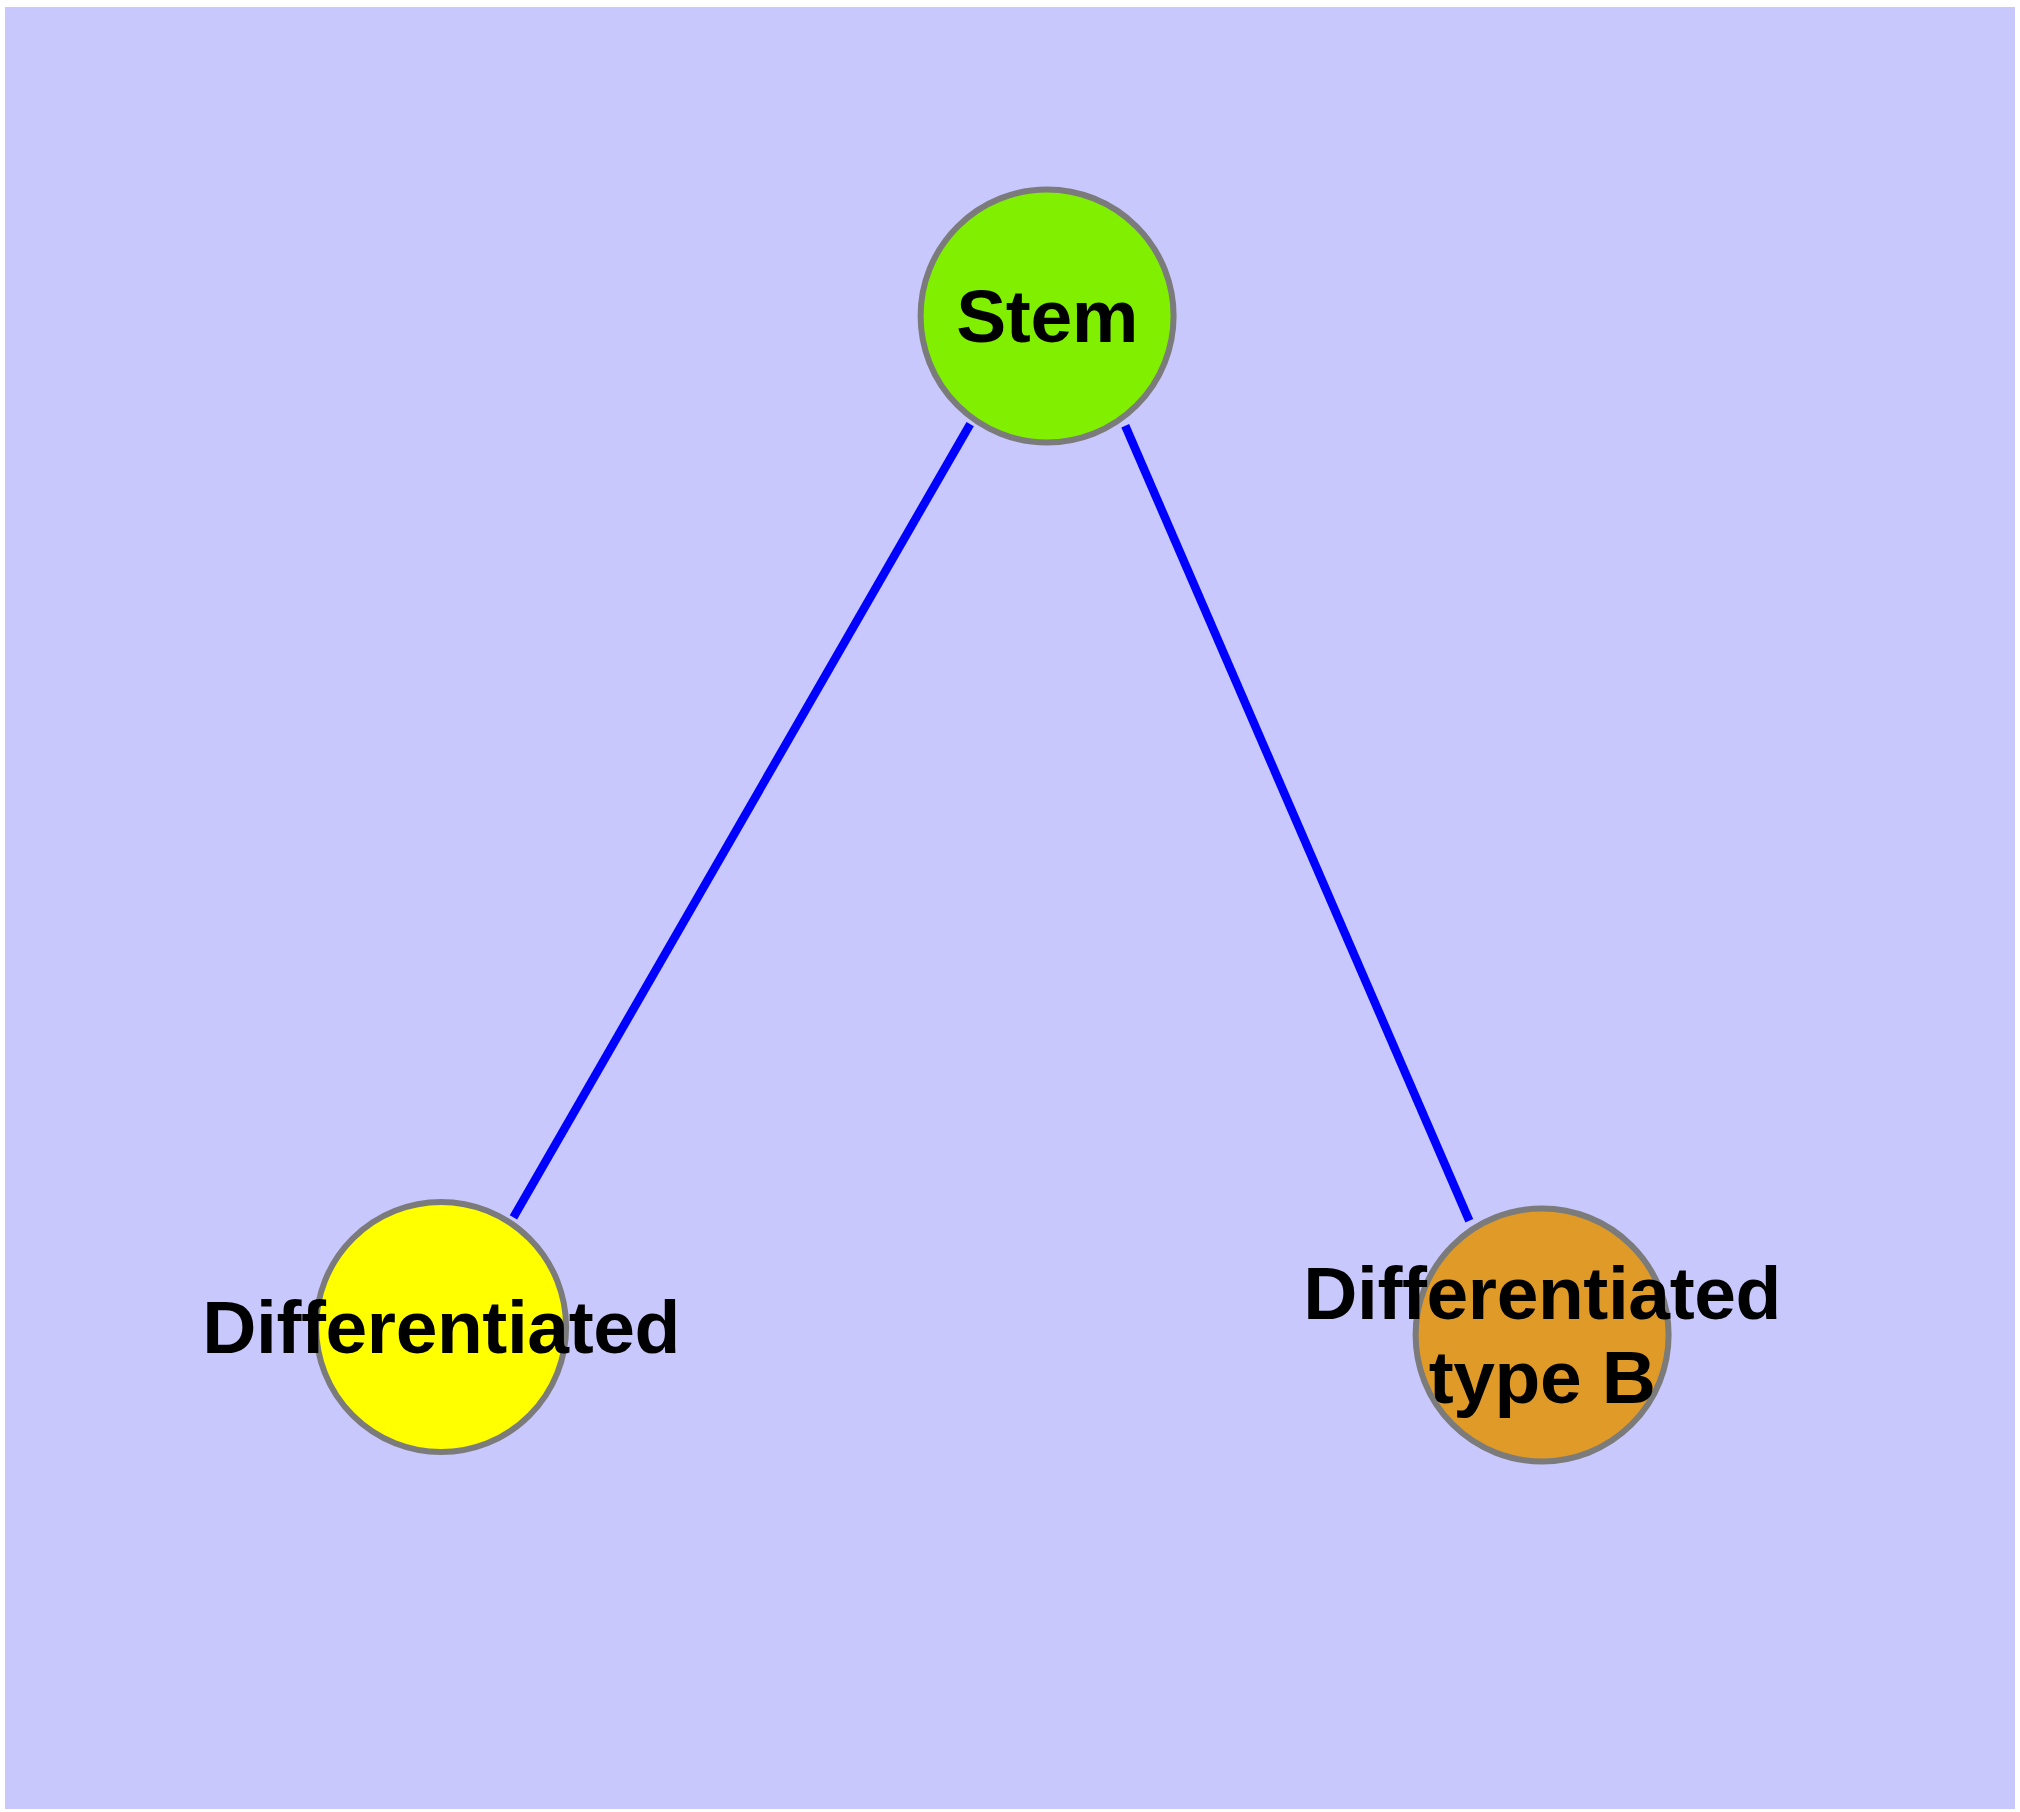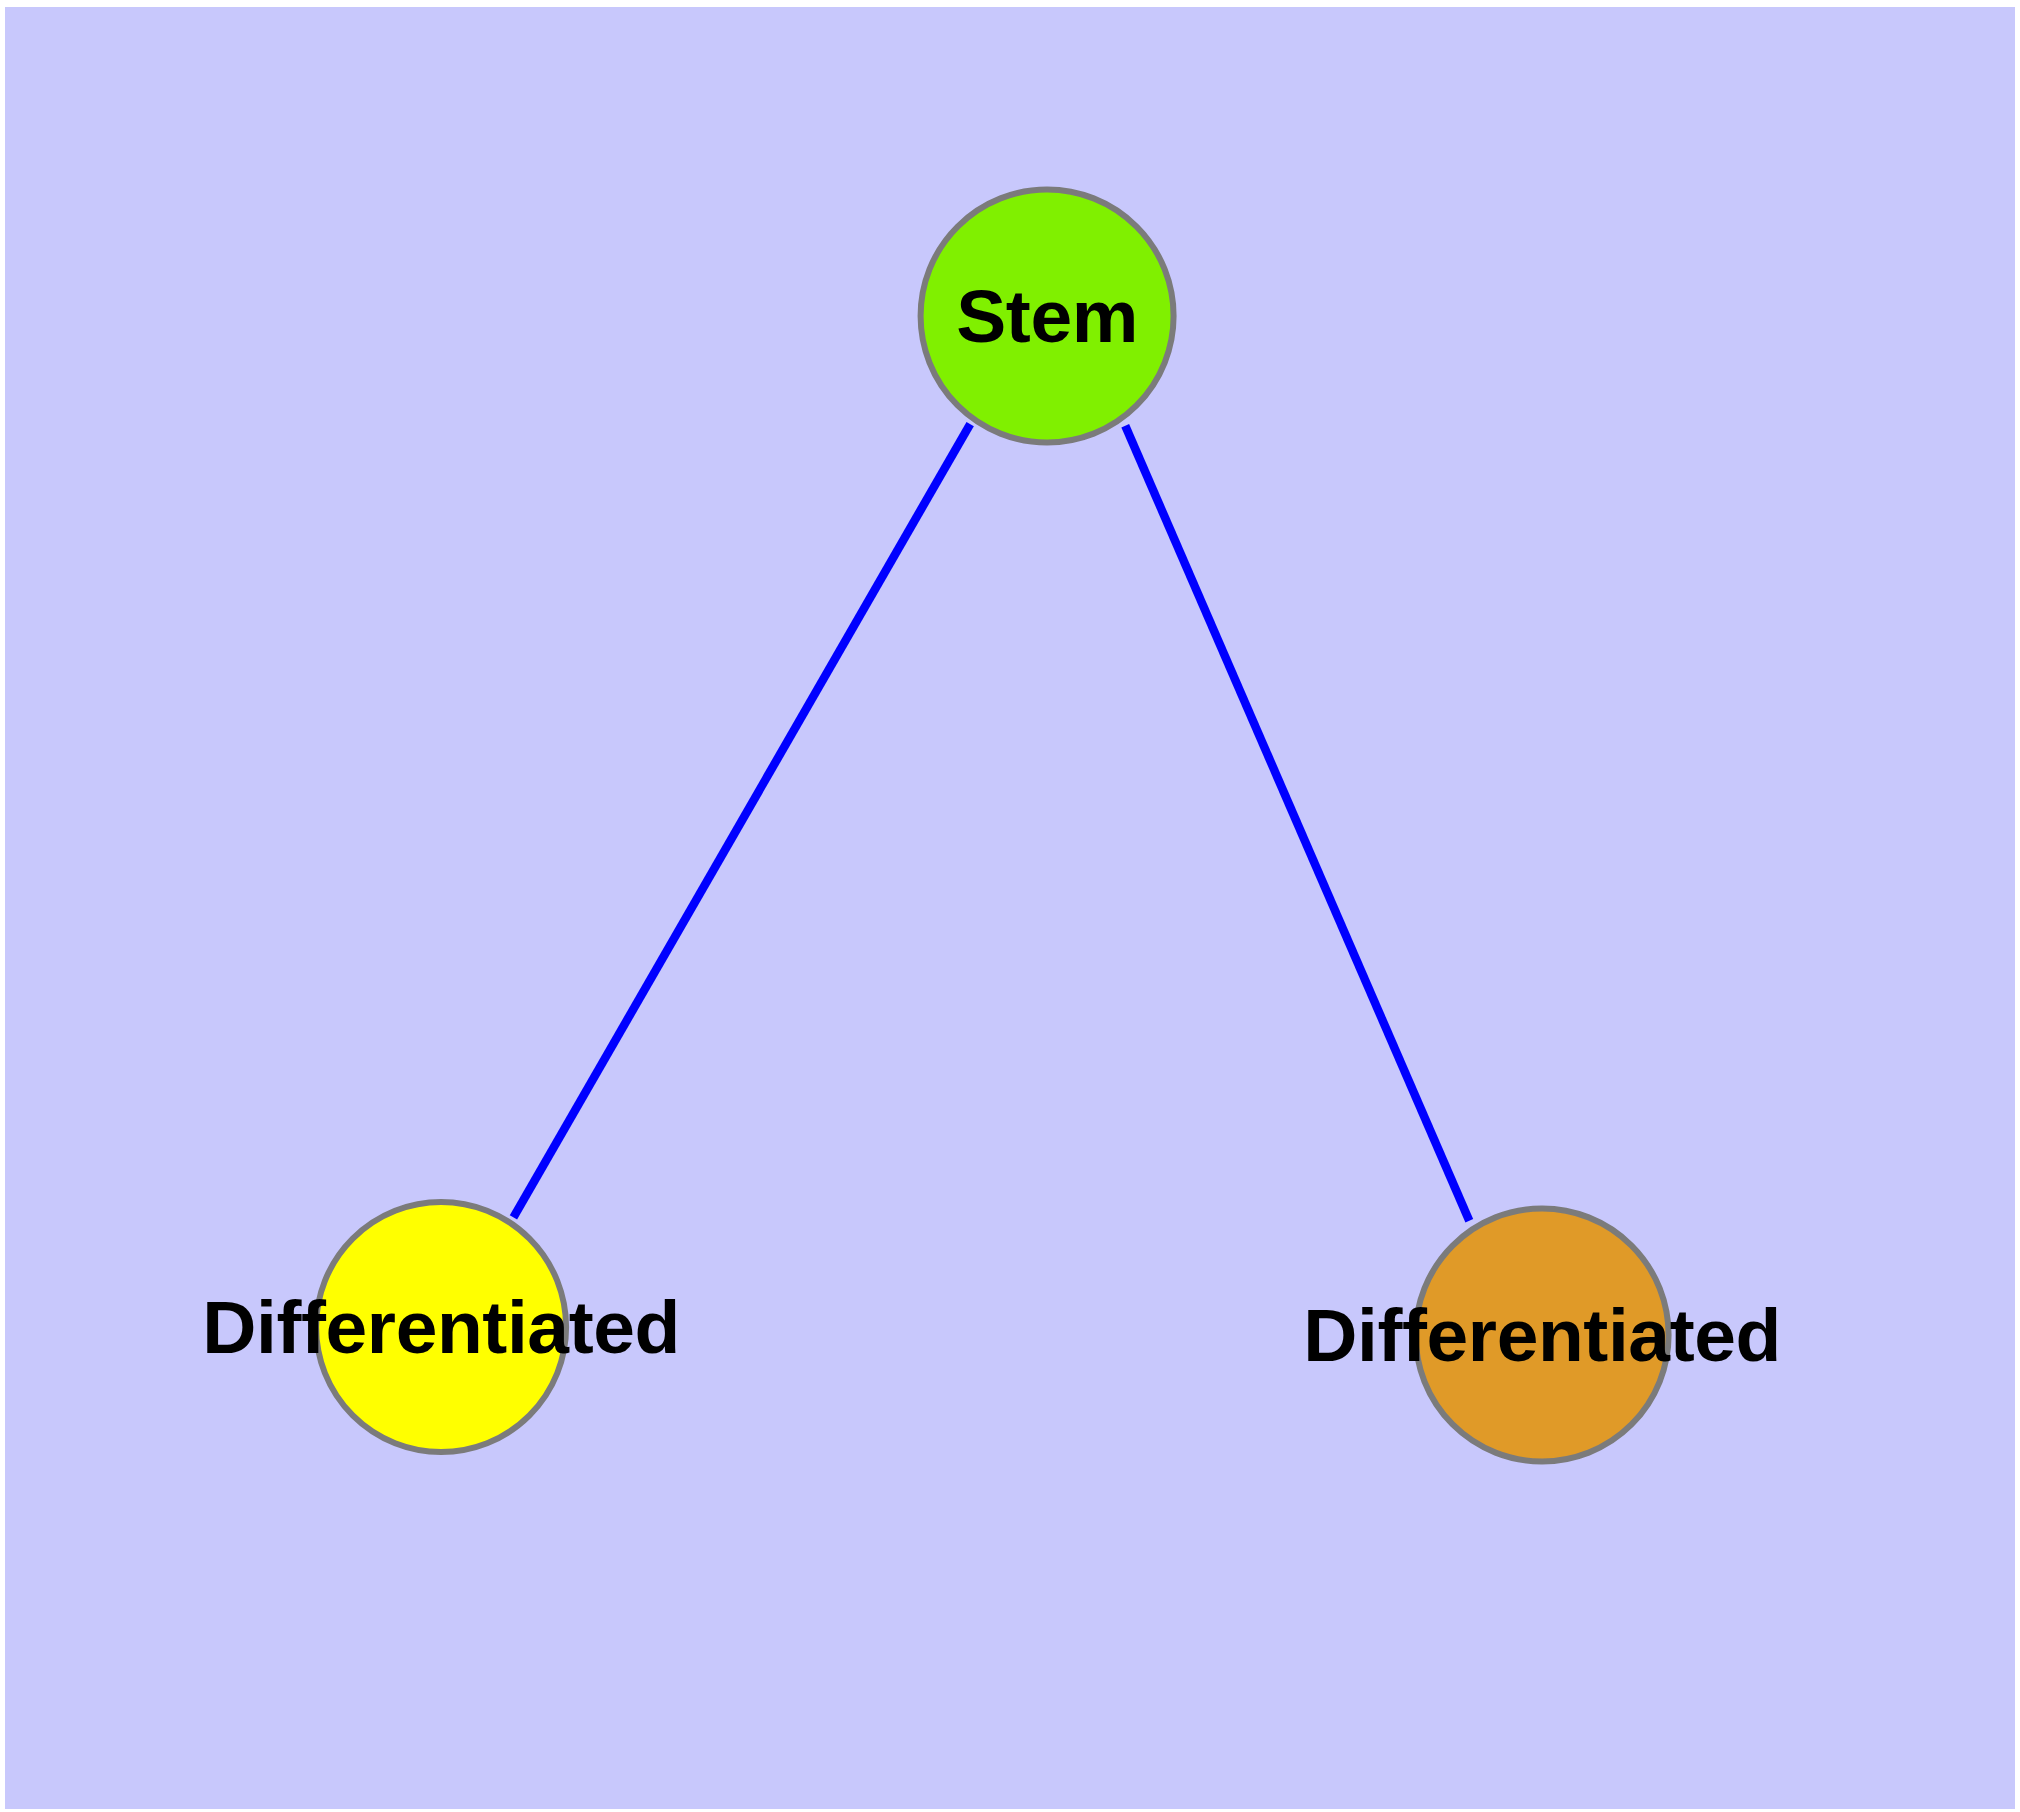--- a/index.html
+++ b/index.html
@@ -120,17 +120,18 @@
     <div class="node-circle"></div>
     <div class="node-label">
       <span class="label-line">Differentiated</span>
     </div>
   </div>
 
   <div class="node-group" id="node-diff-b">
     <div class="node-circle"></div>
     <div class="node-label">
       <span class="label-line">Differentiated</span>
+      <span class="label-line">type B</span>
     </div>
   </div>
 
 </div>
 
 
 </body></html>

